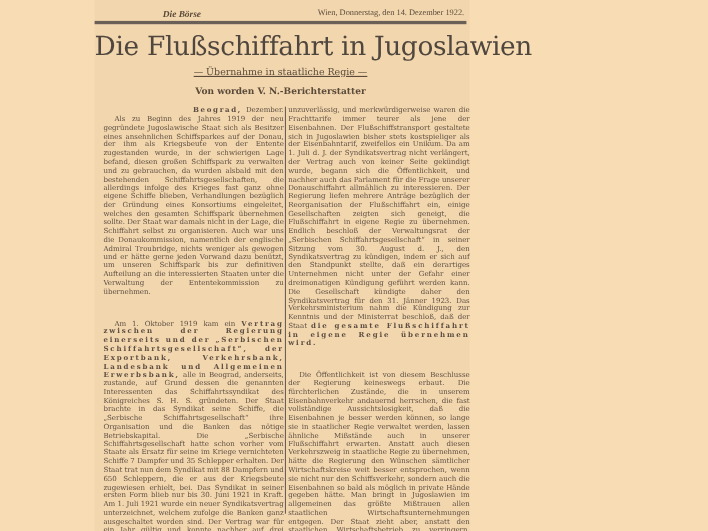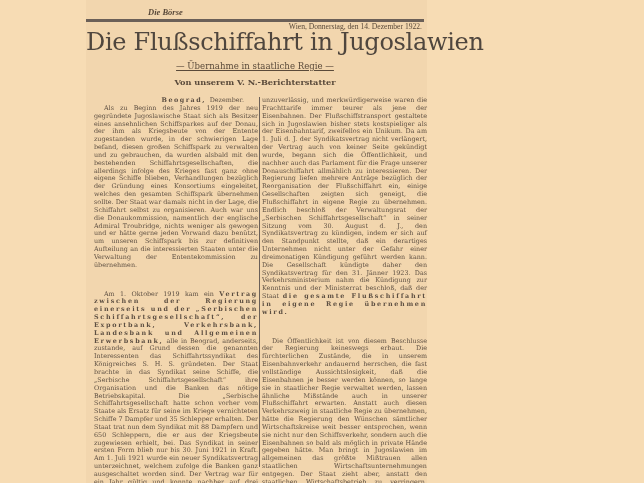--- a/index.html
+++ b/index.html
@@ -20,21 +20,21 @@
   .masthead {
     position:absolute; left:0; top:7px; width:342px; height:12px;
     font-size:8px;
     font-family:Liberation Serif, serif;
   }
   .masthead .paper-name {
     position:absolute; left:62px; top:0;
     font-style:italic; font-weight:bold; font-size:8.5px;
   }
   .masthead .dateline {
-    position:absolute; right:6px; top:15px; font-size:7.6px;text-align:center;
+    position:absolute; right:6px; top:0; font-size:7.6px;text-align:center;
   }
   .rule {
     position:absolute; left:0; top:19px; width:338px; height:3px;
     background:#6b6058;
   }
   .headline {
     position:absolute; left:0; top:28px; width:338px;
     text-align:center; font-size:24px; color:#4f463e;
     letter-spacing:-0.3px; white-space:nowrap;
   }
@@ -54,39 +54,39 @@
   }
   .col-left { left:8px; width:164px; }
   .col-right { left:176px; width:165px; }
   .col-divider {
     position:absolute; left:173px; top:97px; width:1px; height:370px;
     background:#6b6058;
   }
   .col p { margin:0; text-indent:10px; }
   .col p.gap { margin-top:21px; }
   .col p.noindent { text-indent:0; }
-  .place { display:block; text-align:right; padding-right:14px; letter-spacing:1.5px; font-weight:bold; }
+  .place { display:block; text-align:right; letter-spacing:1.5px; font-weight:bold; }
   .place span { letter-spacing:0; font-weight:normal; }
   .spaced { letter-spacing:1.7px; font-weight:bold; }
 </style>
 </head>
 <body>
 
 <div class="paper"></div>
 
 <div class="clip">
   <div class="masthead">
     <span class="paper-name">Die Börse</span>
     <span class="dateline">Wien, Donnerstag, den 14. Dezember 1922.</span>
   </div>
   <div class="rule"></div>
 
   <div class="headline">Die Flußschiffahrt in Jugoslawien</div>
   <div class="subhead">— Übernahme in staatliche Regie —</div>
-  <div class="byline">Von unserem V. N.-Berichterstatter</div>
+  <div class="byline">Von worden V. N.-Berichterstatter</div>
 
   <div class="col col-left">
     <span class="place"><span style="letter-spacing:1.5px;font-weight:bold;">Beograd,</span> <span>Dezember.</span></span>
     <p>Als zu Beginn des Jahres 1919 der neu gegründete Jugoslawische Staat sich als Besitzer eines ansehnlichen Schiffsparkes auf der Donau, der ihm als Kriegsbeute von der Entente zugestanden wurde, in der schwierigen Lage befand, diesen großen Schiffspark zu verwalten und zu gebrauchen, da wurden alsbald mit den bestehenden Schiffahrtsgesellschaften, die allerdings infolge des Krieges fast ganz ohne eigene Schiffe blieben, Verhandlungen bezüglich der Gründung eines Konsortiums eingeleitet, welches den gesamten Schiffspark übernehmen sollte. Der Staat war damals nicht in der Lage, die Schiffahrt selbst zu organisieren. Auch war uns die Donaukommission, namentlich der englische Admiral Troubridge, nichts weniger als gewogen und er hätte gerne jeden Vorwand dazu benützt, um unseren Schiffspark bis zur definitiven Aufteilung an die interessierten Staaten unter die Verwaltung der Ententekommission zu übernehmen.</p>
     <p class="gap"><span>Am 1. Oktober 1919 kam ein</span> <span class="spaced">Vertrag zwischen der Regierung einerseits und der „Serbischen Schiffahrtsgesellschaft“, der Exportbank, Verkehrsbank, Landesbank und Allgemeinen Erwerbsbank,</span> <span>alle in Beograd, anderseits, zustande, auf Grund dessen die genannten Interessenten das Schiffahrtssyndikat des Königreiches S. H. S. gründeten. Der Staat brachte in das Syndikat seine Schiffe, die „Serbische Schiffahrtsgesellschaft“ ihre Organisation und die Banken das nötige Betriebskapital. Die „Serbische Schiffahrtsgesellschaft hatte schon vorher vom Staate als Ersatz für seine im Kriege vernichteten Schiffe 7 Dampfer und 35 Schlepper erhalten. Der Staat trat nun dem Syndikat mit 88 Dampfern und 650 Schleppern, die er aus der Kriegsbeute zugewiesen erhielt, bei. Das Syndikat in seiner ersten Form blieb nur bis 30. Juni 1921 in Kraft. Am 1. Juli 1921 wurde ein neuer Syndikatsvertrag unterzeichnet, welchem zufolge die Banken ganz ausgeschaltet worden sind. Der Vertrag war für ein Jahr gültig und konnte nachher auf drei Monate gekündigt werden.</span></p>
     <p>Indessen wurden gegen die Geschäftsführung des Schiffahrtssyndikates immer häufiger Klagen laut. Der Schiffspark wurde vernachlässigt, das Schiffmaterial vernichtet, die Schiffsverbindungen dauernd schlecht und</p>
   </div>
 
   <div class="col-divider"></div>
 

